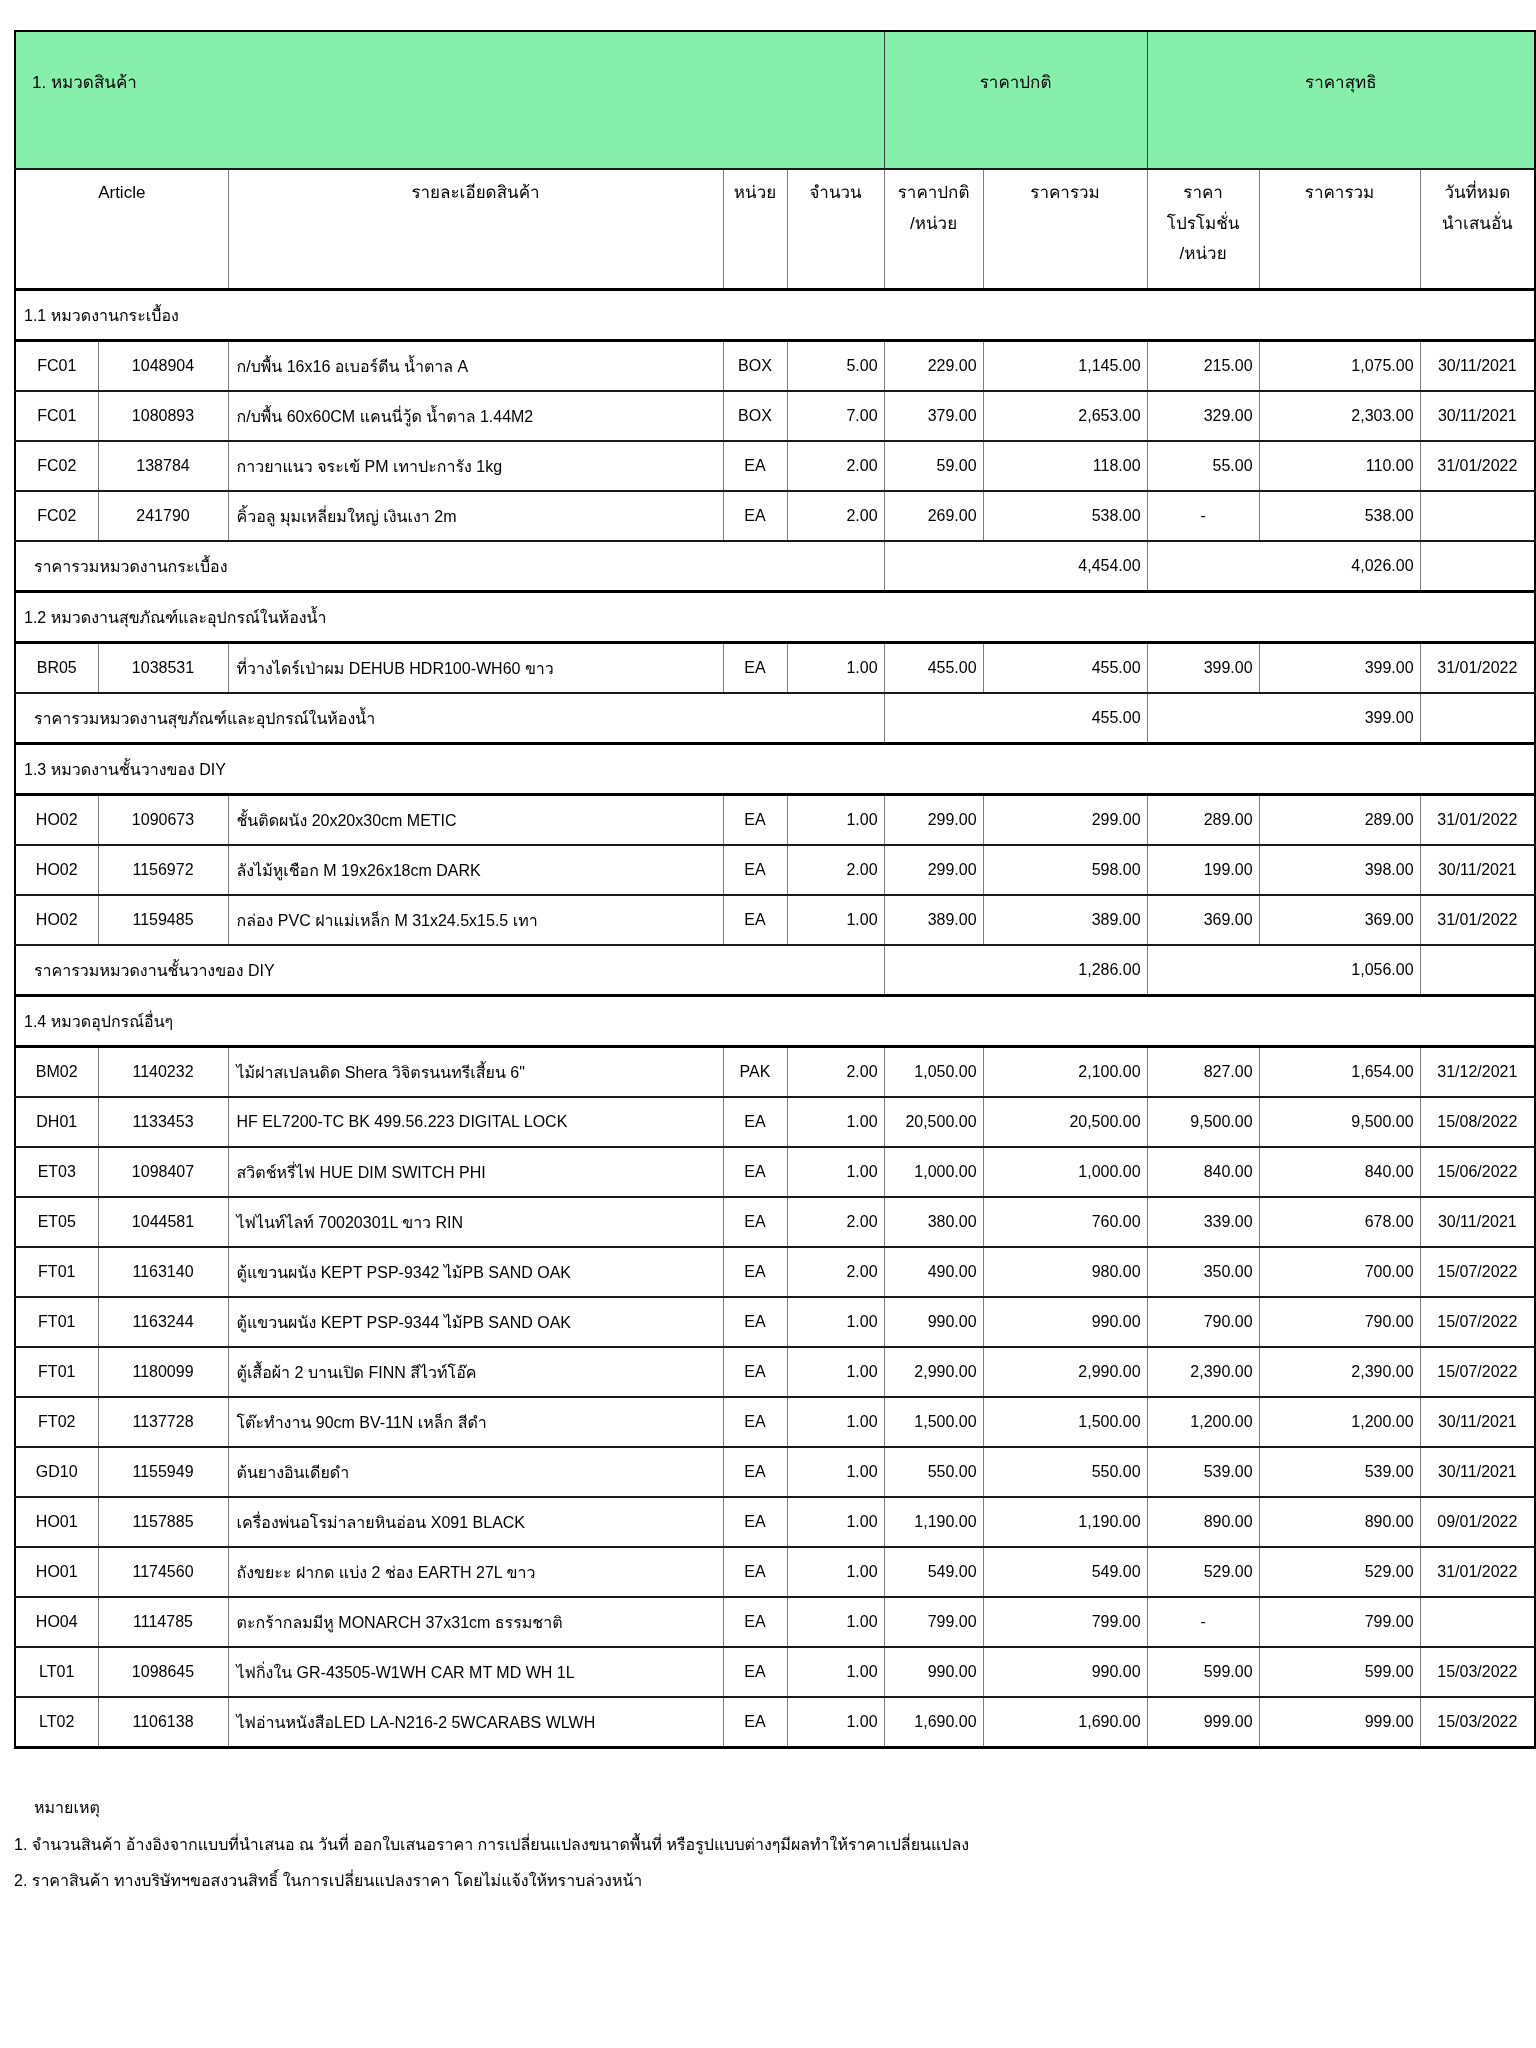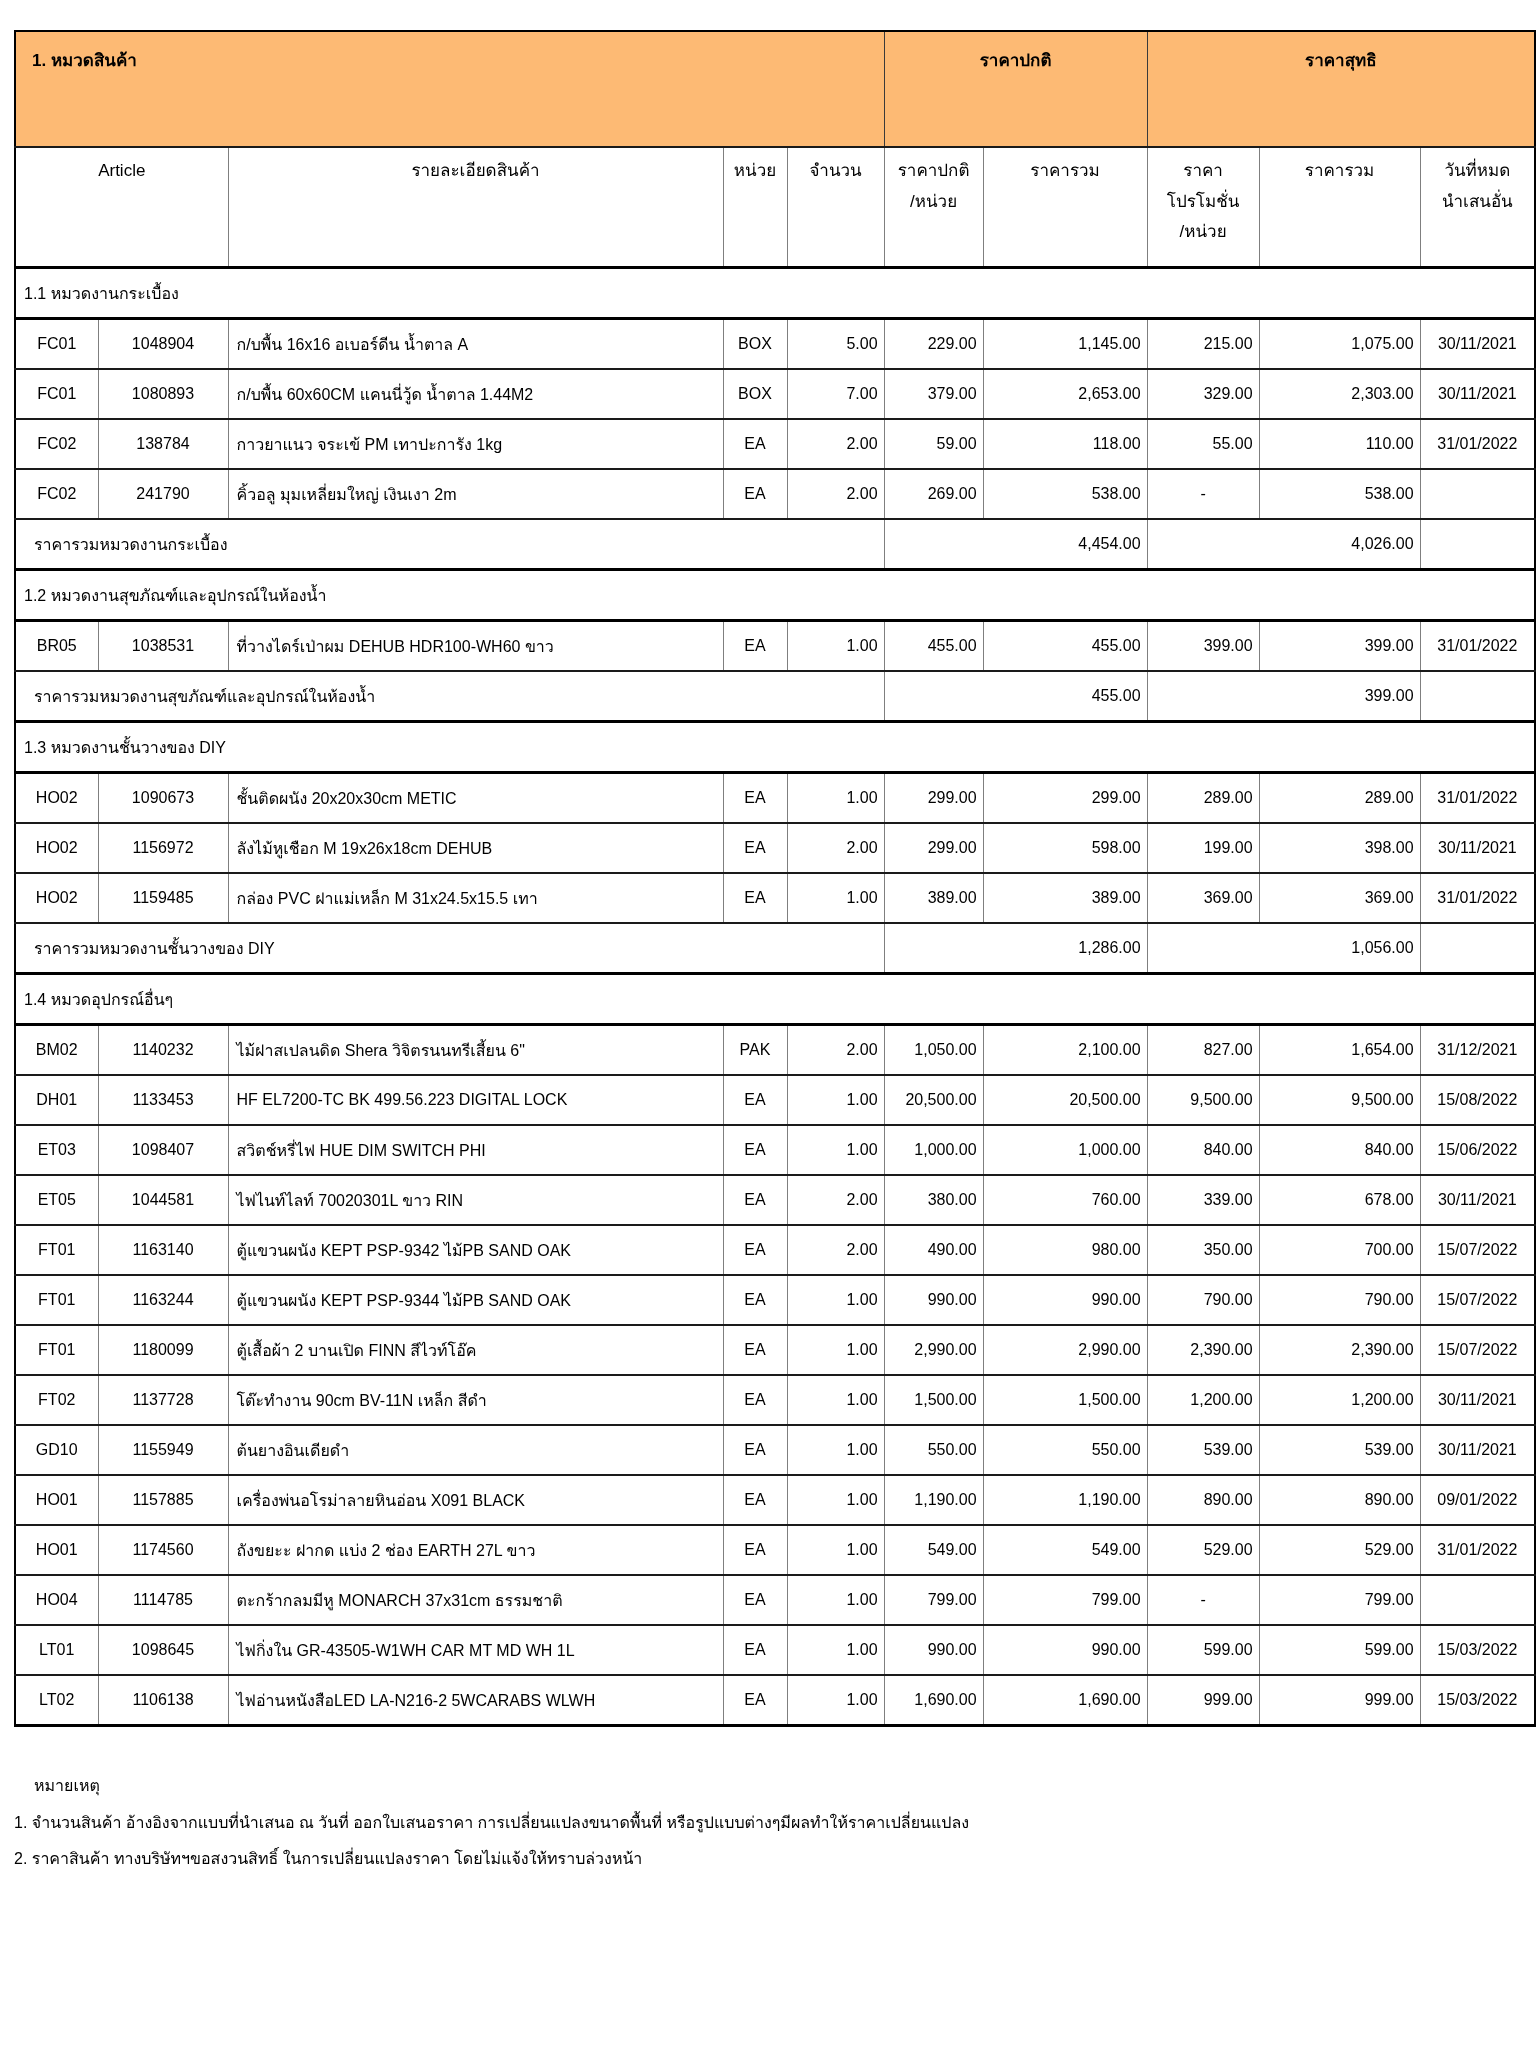--- a/index.html
+++ b/index.html
@@ -13,23 +13,23 @@
     border-collapse:collapse;table-layout:fixed;width:1520px;
     border:2px solid #000;border-bottom:3px solid #000;
   }
   td{
     border-left:1px solid #7f7f7f;border-right:1px solid #7f7f7f;
     border-top:2px solid #1a1a1a;border-bottom:2px solid #1a1a1a;
     padding:0;overflow:hidden;white-space:nowrap;
   }
   
   tr.band-row td{
-    height:100px;background:#fdba74;vertical-align:top;padding-top:14px;
+    height:100px;background:#86efac;vertical-align:top;padding-top:36px;
     font-size:17px;border-left:1px solid #3a3a3a;border-right:1px solid #3a3a3a;
-    border-top:1px solid #000;border-bottom:2px solid #1a1a1a;font-weight:bold;
+    border-top:1px solid #000;border-bottom:2px solid #1a1a1a;
   }
   tr.band-row td.left{text-align:left;padding-left:16px;}
   tr.band-row td.center{text-align:center;}
   
   tr.head-row td{
     height:110px;vertical-align:top;padding-top:8px;text-align:center;
     font-size:17px;line-height:1.8;white-space:pre-line;
     border-bottom:3px solid #000;
   }
   
@@ -179,21 +179,21 @@
           <td class="c-right">1.00</td>
           <td class="c-right">299.00</td>
           <td class="c-right">299.00</td>
           <td class="c-right">289.00</td>
           <td class="c-right">289.00</td>
           <td class="c-center">31/01/2022</td>
         </tr>
         <tr class="item-row">
           <td class="c-center">HO02</td>
           <td class="c-center">1156972</td>
-          <td class="c-left">ลังไม้หูเชือก M 19x26x18cm  DEHUB</td>
+          <td class="c-left">ลังไม้หูเชือก M 19x26x18cm  DARK</td>
           <td class="c-center">EA</td>
           <td class="c-right">2.00</td>
           <td class="c-right">299.00</td>
           <td class="c-right">598.00</td>
           <td class="c-right">199.00</td>
           <td class="c-right">398.00</td>
           <td class="c-center">30/11/2021</td>
         </tr>
         <tr class="item-row">
           <td class="c-center">HO02</td>

